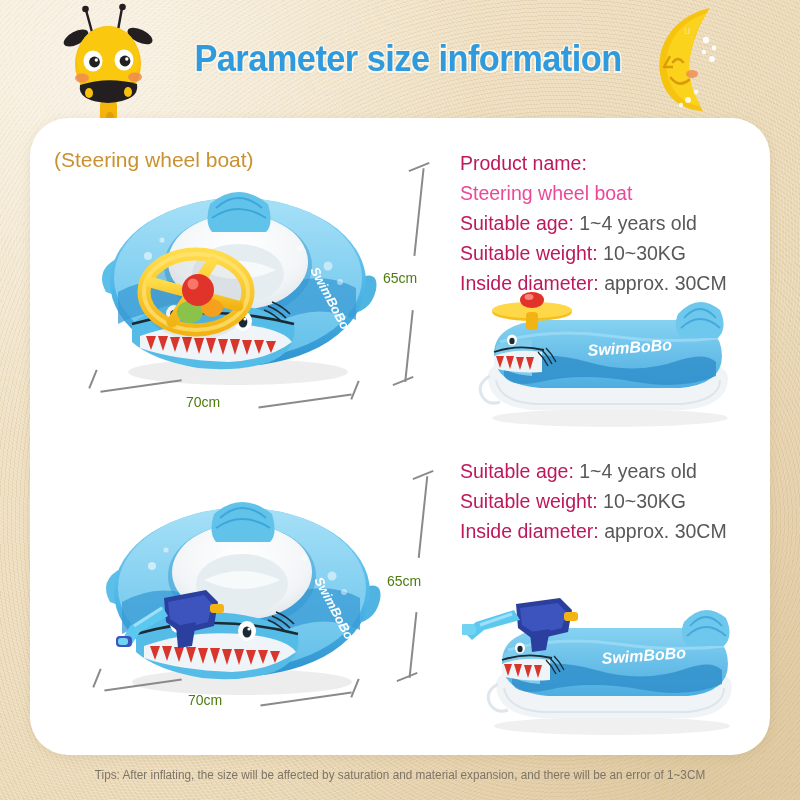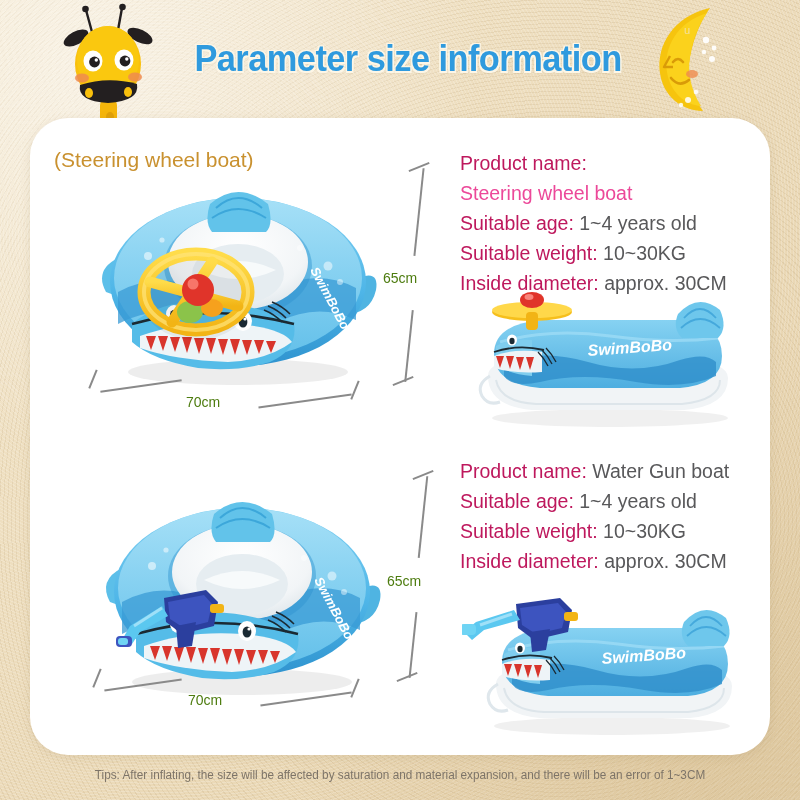--- a/index.html
+++ b/index.html
@@ -443,24 +443,20 @@
     <div class="dim-label" style="left:357px; top:137px;">65cm</div>
 
     <div class="dim-tick" style="left:66px; top:232px; width:1.6px; height:20px; transform:rotate(22deg);"></div>
     <div class="dim-line" style="left:74px; top:248px; width:78px; height:1.6px; transform:rotate(-8deg);"></div>
     <div class="dim-label" style="left:158px; top:256px;">70cm</div>
     <div class="dim-line" style="left:230px; top:262px; width:92px; height:1.6px; transform:rotate(-8deg);"></div>
     <div class="dim-tick" style="left:324px; top:242px; width:1.6px; height:20px; transform:rotate(22deg);"></div>
 
     <div class="spec-block" id="spec-watergun">
       <div class="spec-line">
-        <b>Product name:</b>
-        <span> Water Gun boat</span>
-      </div>
-      <div class="spec-line">
         <b>Suitable age:</b>
         <span> 1~4 years old</span>
       </div>
       <div class="spec-line">
         <b>Suitable weight:</b>
         <span> 10~30KG</span>
       </div>
       <div class="spec-line">
         <b>Inside diameter:</b>
         <span> approx. 30CM</span>

